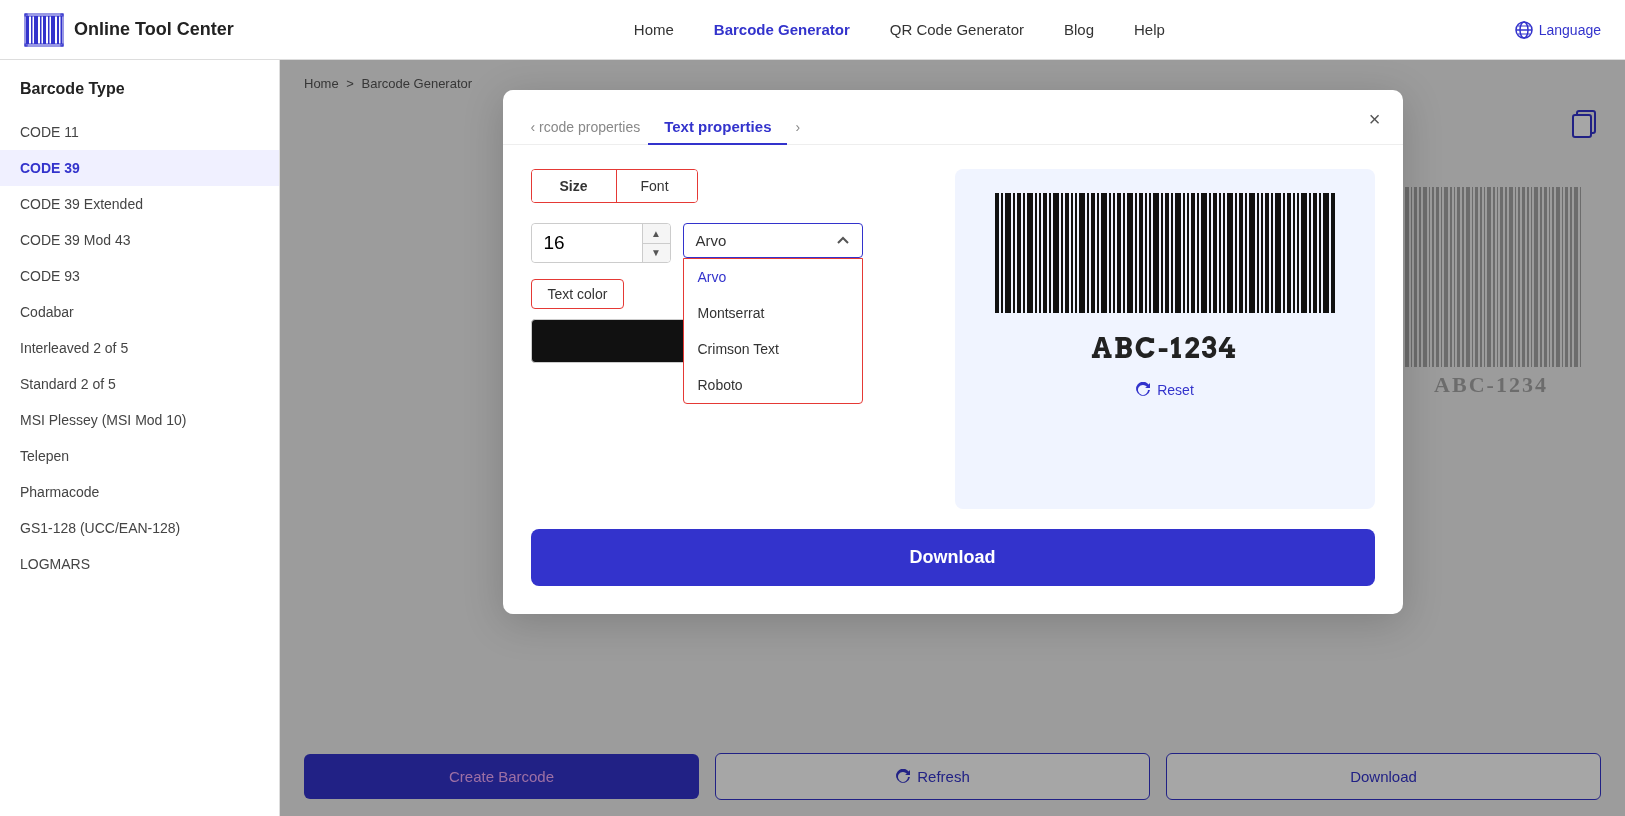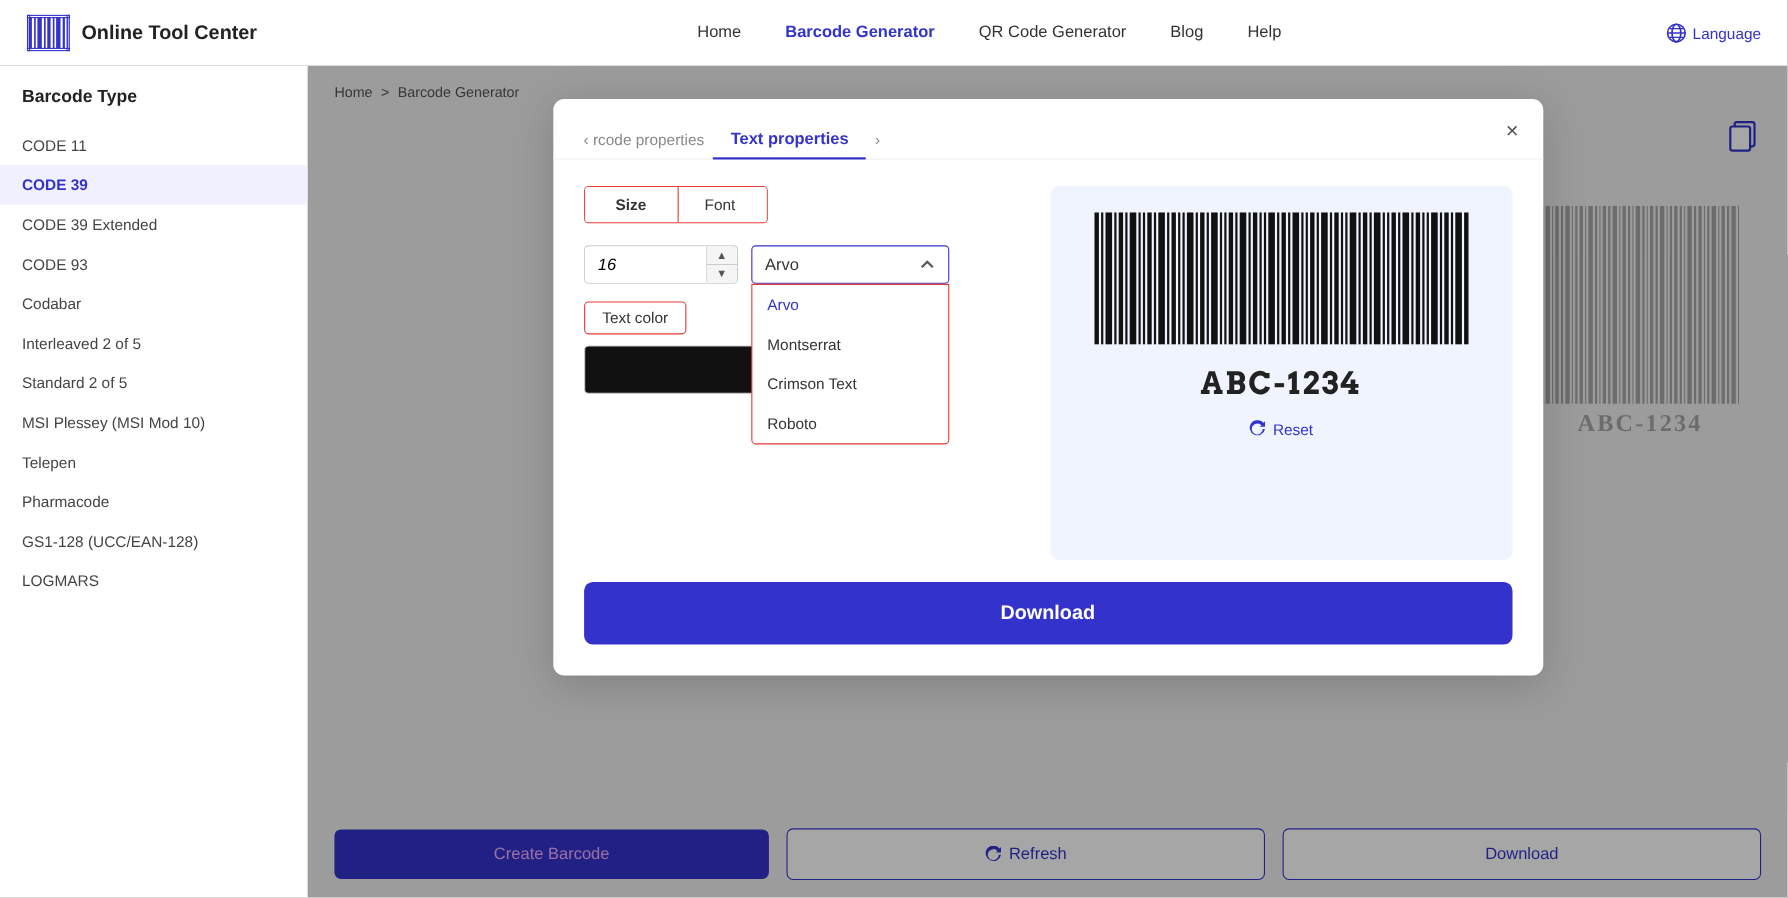--- a/index.html
+++ b/index.html
@@ -111,22 +111,22 @@
     .prop-tab.active { background: #fff; font-weight: 600; }
     .prop-tab + .prop-tab { border-left: 1.5px solid #e53935; padding-left: 24px; }
 
     
     .size-row { display: flex; gap: 12px; margin-bottom: 16px; align-items: flex-start; }
     .size-input-wrap {
       position: relative; border: 1.5px solid #ccc; border-radius: 4px;
       width: 140px; display: flex; align-items: center;
     }
     .size-input {
-      width: 100%; padding: 8px 30px 8px 12px; font-size: 15px;
-      border: none; outline: none; border-radius: 4px; font-style: italic;
+      width: 100%; padding: 8px 30px 8px 12px; font-size: 19px;
+      border: none; outline: none; border-radius: 4px;
     }
     .size-spinners {
       position: absolute; right: 0; top: 0; bottom: 0;
       display: flex; flex-direction: column; width: 28px;
     }
     .spinner-btn {
       flex: 1; background: #f5f5f5; border: none; border-left: 1px solid #ccc;
       cursor: pointer; font-size: 10px; color: #555;
     }
     .spinner-btn:first-child { border-bottom: 1px solid #ccc; border-radius: 0 4px 0 0; }
@@ -232,20 +232,21 @@
   </div>
 </div>
 
 <div class="main-layout">
 
   <div class="sidebar">
     <div class="sidebar-title">Barcode Type</div>
     <div class="sidebar-item">CODE 11</div>
     <div class="sidebar-item active">CODE 39</div>
     <div class="sidebar-item">CODE 39 Extended</div>
+    <div class="sidebar-item">CODE 39 Mod 43</div>
     <div class="sidebar-item">CODE 93</div>
     <div class="sidebar-item">Codabar</div>
     <div class="sidebar-item">Interleaved 2 of 5</div>
     <div class="sidebar-item">Standard 2 of 5</div>
     <div class="sidebar-item">MSI Plessey (MSI Mod 10)</div>
     <div class="sidebar-item">Telepen</div>
     <div class="sidebar-item">Pharmacode</div>
     <div class="sidebar-item">GS1-128 (UCC/EAN-128)</div>
     <div class="sidebar-item">LOGMARS</div>
   </div>

